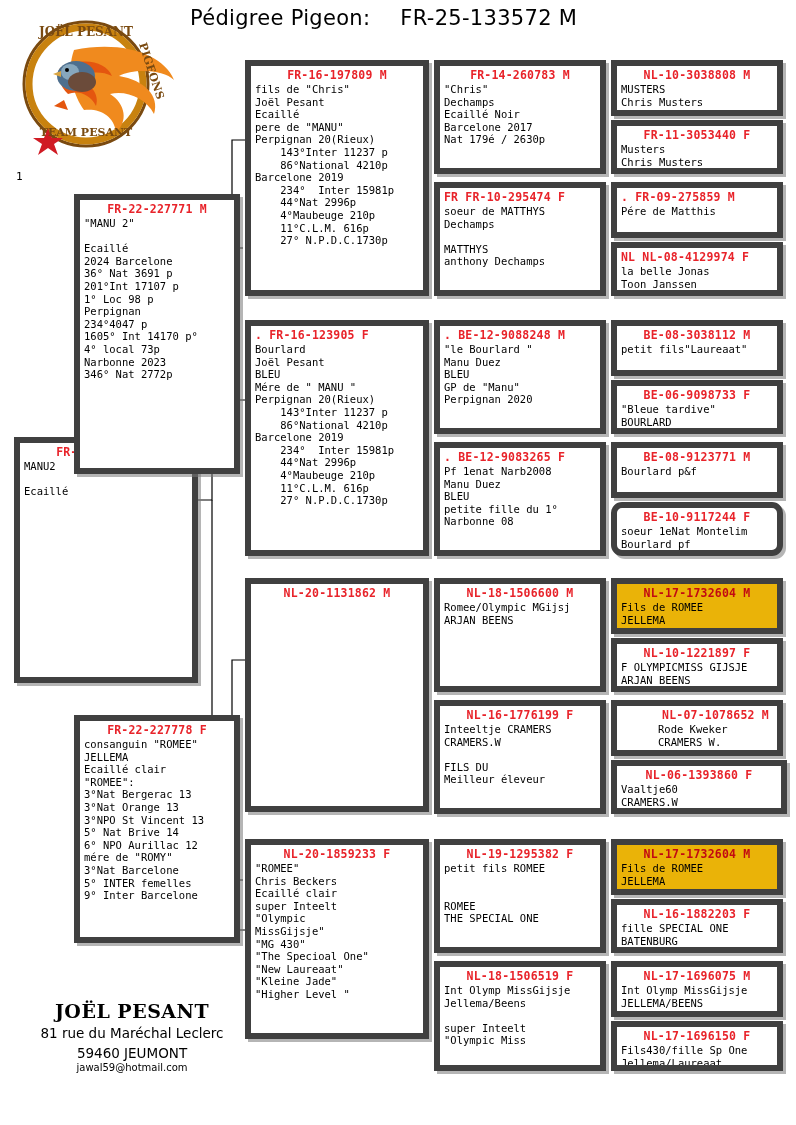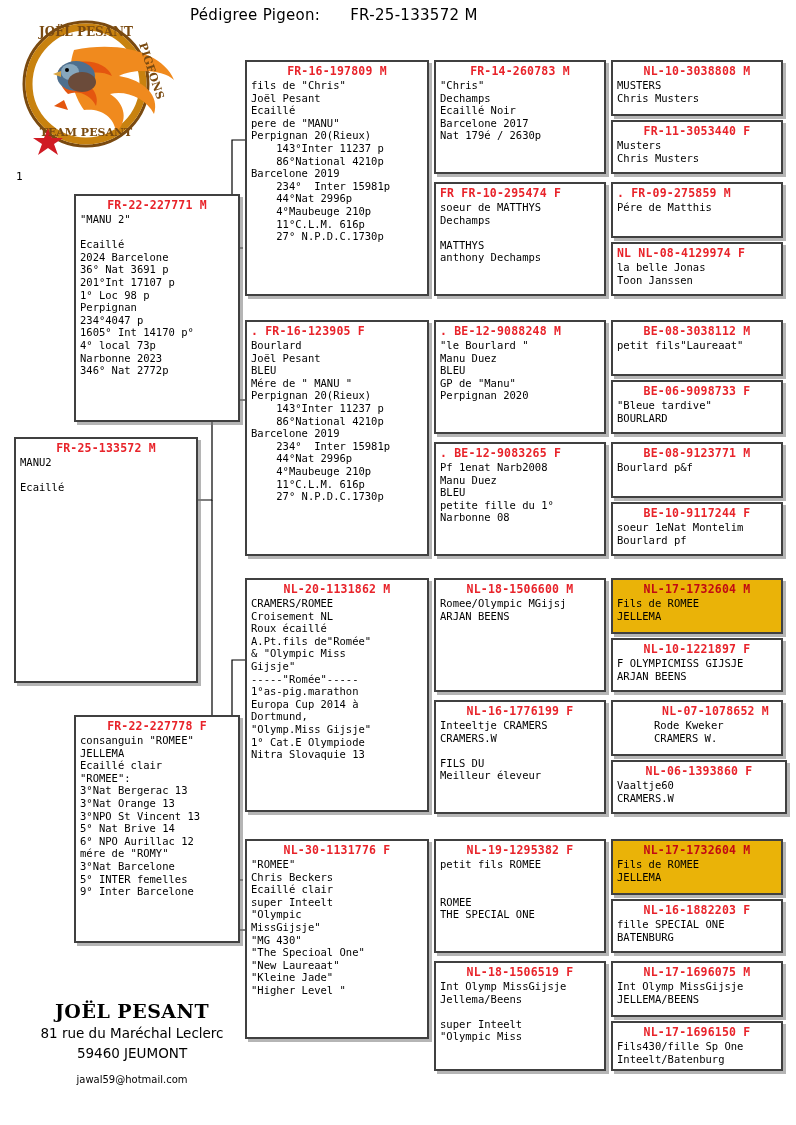--- a/index.html
+++ b/index.html
@@ -9,21 +9,21 @@
     height: 1125px;
     background: #ffffff;
     font-family: "DejaVu Sans Mono", monospace;
     position: relative;
     overflow: hidden;
   }
   .page-title {
     position: absolute;
     left: 190px; top: 6px;
     font-family: "DejaVu Sans", sans-serif;
-    font-size: 15px;
+    font-size: 21px;
     color: #000;
     letter-spacing: 0.3px;
   }
   .page-title .subj { margin-left: 30px; }
 
   
   .logo {
     position: absolute;
     left: 14px; top: 10px;
     width: 168px; height: 155px;
@@ -31,21 +31,21 @@
   .logo svg { display:block; }
   .logo-num {
     position:absolute;
     left: 16px; top: 170px;
     font-size: 11px;
     font-family: "DejaVu Sans Mono", monospace;
   }
 
   .card {
     position: absolute;
-    border: 2px solid #404040;
+    border: 6px solid #404040;
     background: #fff;
     box-shadow: 3px 3px 0 rgba(120,120,120,0.55);
     overflow: hidden;
   }
   .card .hdr {
     text-align: center;
     color: #e8232a;
     font-weight: bold;
     font-size: 11.5px;
     padding: 2px 2px 1px 2px;
@@ -79,21 +79,21 @@
   }
   .footer .addr {
     font-family: "DejaVu Sans", sans-serif;
     font-size: 13.5px;
     line-height: 18px;
     margin-top: 2px;
   }
   .footer .mail {
     font-family: "DejaVu Sans", sans-serif;
     font-size: 10px;
-    margin-top: 12px;
+    margin-top: 0;
   }
 </style>
 </head>
 <body>
 
 <div class="page-title">
   <span>Pédigree Pigeon:</span><span class="subj">FR-25-133572 M</span>
 </div>
 
 <div class="logo">
@@ -130,21 +130,21 @@
   </g>
 </svg>
 
 <div class="card" style="left:14px; top:437px; width:184px; height:246px;">
   <div class="hdr">FR-25-133572 M</div>
   <div class="body">MANU2
 
 Ecaillé</div>
 </div>
 
-<div class="card" style="left:74px; top:194px; width:166px; height:228px;">
+<div class="card" style="left:74px; top:194px; width:166px; height:280px;">
   <div class="hdr">FR-22-227771 M</div>
   <div class="body">"MANU 2"
 
 Ecaillé
 2024 Barcelone
 36° Nat 3691 p
 201°Int 17107 p
 1° Loc 98 p
 Perpignan
 234°4047 p
@@ -200,37 +200,24 @@
 Barcelone 2019
     234°  Inter 15981p
     44°Nat 2996p
     4°Maubeuge 210p
     11°C.L.M. 616p
     27° N.P.D.C.1730p</div>
 </div>
 
 <div class="card" style="left:245px; top:578px; width:184px; height:234px;">
   <div class="hdr">NL-20-1131862 M</div>
-  <div class="body">CRAMERS/ROMEE
-Croisement NL
-Roux écaillé
-A.Pt.fils de"Romée"
-&amp; "Olympic Miss
-Gijsje"
------"Romée"-----
-1°as-pig.marathon
-Europa Cup 2014 à
-Dortmund,
-"Olymp.Miss Gijsje"
-1° Cat.E Olympiode
-Nitra Slovaquie 13</div>
 </div>
 
 <div class="card" style="left:245px; top:839px; width:184px; height:200px;">
-  <div class="hdr">NL-30-1131776 F</div>
+  <div class="hdr">NL-20-1859233 F</div>
   <div class="body">"ROMEE"
 Chris Beckers
 Ecaillé clair
 super Inteelt
 "Olympic
 MissGijsje"
 "MG 430"
 "The Specioal One"
 "New Laureaat"
 "Kleine Jade"
@@ -332,21 +319,21 @@
 </div>
 <div class="card" style="left:611px; top:380px; width:172px; height:54px;">
   <div class="hdr">BE-06-9098733 F</div>
   <div class="body">"Bleue tardive"
 BOURLARD</div>
 </div>
 <div class="card" style="left:611px; top:442px; width:172px; height:56px;">
   <div class="hdr">BE-08-9123771 M</div>
   <div class="body">Bourlard p&amp;f</div>
 </div>
-<div class="card" style="left:611px; top:502px; width:172px; height:54px;">
+<div class="card" style="left:611px; top:502px; width:172px; height:54px;border-radius:11px;">
   <div class="hdr">BE-10-9117244 F</div>
   <div class="body">soeur 1eNat Montelim
 Bourlard pf</div>
 </div>
 
 <div class="card pink" style="left:611px; top:578px; width:172px; height:56px;">
   <div class="hdr">NL-17-1732604 M</div>
   <div class="body">Fils de ROMEE
 JELLEMA</div>
 </div>
@@ -377,21 +364,21 @@
 BATENBURG</div>
 </div>
 <div class="card" style="left:611px; top:961px; width:172px; height:56px;">
   <div class="hdr">NL-17-1696075 M</div>
   <div class="body">Int Olymp MissGijsje
 JELLEMA/BEENS</div>
 </div>
 <div class="card" style="left:611px; top:1021px; width:172px; height:50px;">
   <div class="hdr">NL-17-1696150 F</div>
   <div class="body">Fils430/fille Sp One
-Inteelt/Batenburg</div>
+Jellema/Laureaat</div>
 </div>
 
 <div class="footer">
   <div class="name">JOËL PESANT</div>
   <div class="addr">81 rue du Maréchal Leclerc</div>
   <div class="addr">59460 JEUMONT</div>
   <div class="mail">jawal59@hotmail.com</div>
 </div>
 
 </body></html>

